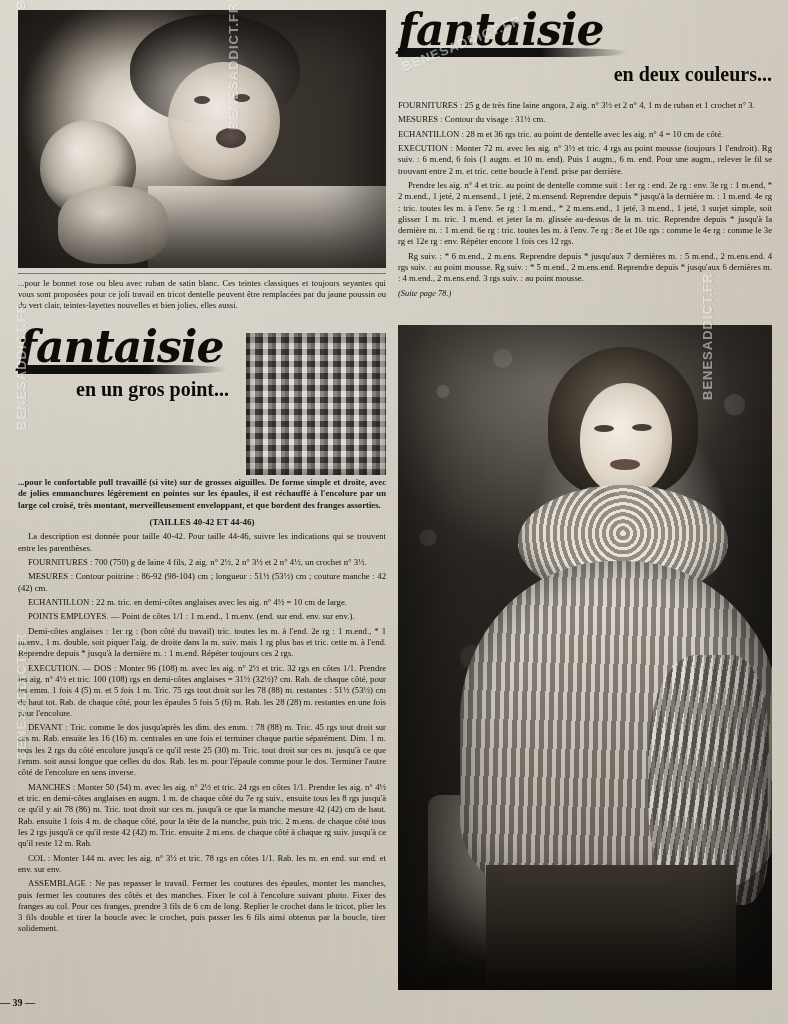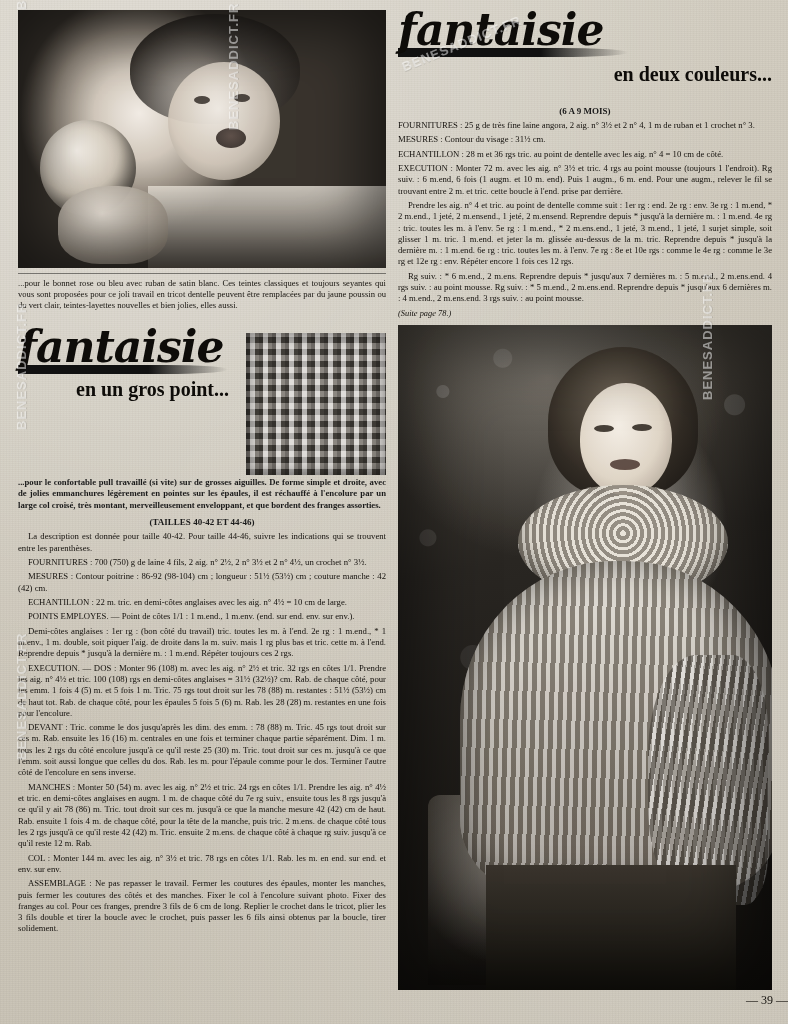--- a/index.html
+++ b/index.html
@@ -150,21 +150,21 @@
                linear-gradient(180deg, rgba(90,84,76,.6), rgba(20,18,15,.9));
     border-radius:12px 40px 0 0;}
   #woman-photo .vig{position:absolute;inset:0;box-shadow:inset 0 0 70px 22px rgba(0,0,0,.5);}
 
   
   .txt{font-size:8.7px;line-height:1.30;text-align:justify;color:#14110d;}
   .txt p{margin:0 0 3px 0;text-indent:10px;}
   .txt p.noind{text-indent:0;}
   .hdr-sm{font-weight:700;text-align:center;font-size:9px;margin:6px 0 4px;}
   .suite{text-align:left;font-size:8.4px;font-style:italic;margin-top:4px;}
-  .folio{position:absolute;left:0;right:0;bottom:16px;text-align:right;font-size:12px;font-weight:400;color:#15120e;}
+  .folio{position:absolute;left:0;right:0;bottom:16px;text-align:left;font-size:10px;font-weight:700;color:#15120e;}
   .intro{font-size:8.7px;line-height:1.32;text-align:justify;font-weight:bold;}
 </style>
 </head>
 <body>
 
 <div class="page">
   <div class="grain"></div>
 
   <div class="col-left">
 
@@ -208,21 +208,20 @@
     </div>
   </div>
 
   <div class="col-right">
     <div style="position:relative;height:92px;">
       <div class="script">fantaisie</div>
       <div class="swash" style="width:230px;"></div>
       <div class="sub" style="text-align:right;margin-top:6px;">en deux couleurs...</div>
     </div>
 
-    <div class="hdr-sm">(6 A 9 MOIS)</div>
 
     <div class="txt">
       <p class="noind">FOURNITURES : 25 g de très fine laine angora, 2 aig. n° 3½ et 2 n° 4, 1 m de ruban et 1 crochet n° 3.</p>
       <p class="noind">MESURES : Contour du visage : 31½ cm.</p>
       <p class="noind">ECHANTILLON : 28 m et 36 rgs tric. au point de dentelle avec les aig. n° 4 = 10 cm de côté.</p>
       <p class="noind">EXECUTION : Monter 72 m. avec les aig. n° 3½ et tric. 4 rgs au point mousse (toujours 1 l'endroit). Rg suiv. : 6 m.end, 6 fois (1 augm. et 10 m. end). Puis 1 augm., 6 m. end. Pour une augm., relever le fil se trouvant entre 2 m. et tric. cette boucle à l'end. prise par derrière.</p>
       <p>Prendre les aig. n° 4 et tric. au point de dentelle comme suit : 1er rg : end. 2e rg : env. 3e rg : 1 m.end, * 2 m.end., 1 jeté, 2 m.ensend., 1 jeté, 2 m.ensend. Reprendre depuis * jusqu'à la dernière m. : 1 m.end. 4e rg : tric. toutes les m. à l'env. 5e rg : 1 m.end., * 2 m.ens.end., 1 jeté, 3 m.end., 1 jeté, 1 surjet simple, soit glisser 1 m. tric. 1 m.end. et jeter la m. glissée au-dessus de la m. tric. Reprendre depuis * jusqu'à la dernière m. : 1 m.end. 6e rg : tric. toutes les m. à l'env. 7e rg : 8e et 10e rgs : comme le 4e rg : comme le 3e rg et 12e rg : env. Répéter encore 1 fois ces 12 rgs.</p>
       <p>Rg suiv. : * 6 m.end., 2 m.ens. Reprendre depuis * jusqu'aux 7 dernières m. : 5 m.end., 2 m.ens.end. 4 rgs suiv. : au point mousse. Rg suiv. : * 5 m.end., 2 m.ens.end. Reprendre depuis * jusqu'aux 6 dernières m. : 4 m.end., 2 m.ens.end. 3 rgs suiv. : au point mousse.</p>
       <div class="suite">(Suite page 78.)</div>
     </div>

